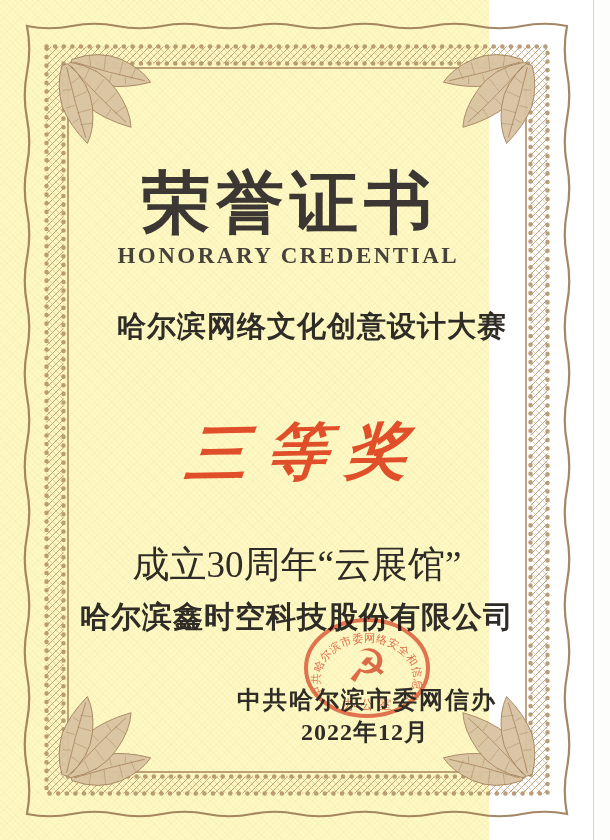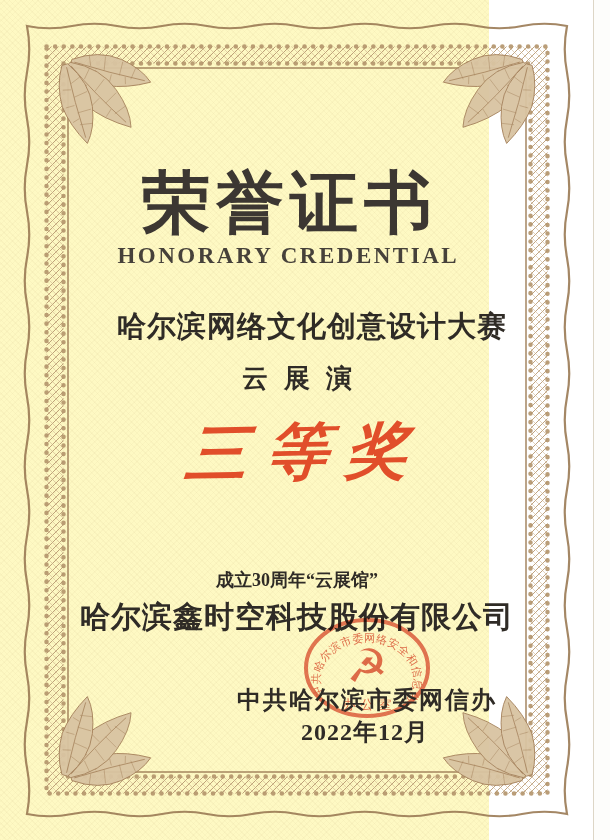--- a/index.html
+++ b/index.html
@@ -37,21 +37,21 @@
     color:#46413a;transform:translateX(-10px);
   }
   .competition{top:307px;font-size:29px;font-weight:700;letter-spacing:1px;padding-left:15px;}
   .category{top:361px;font-size:26px;font-weight:700;letter-spacing:16px;text-indent:16px;}
   .award{
     top:410px;font-size:62px;font-weight:700;font-style:italic;
     letter-spacing:18px;text-indent:18px;color:#e14e2a;
     transform:skewX(-6deg) rotate(-1deg);
   }
   .proj1{top:506px;font-size:27px;font-weight:700;}
-  .proj2{top:568px;font-size:18px;font-weight:700;}
+  .proj2{top:540px;font-size:37px;font-weight:400;}
   .recipient{top:597px;font-size:30px;font-weight:700;letter-spacing:1px;}
   .issuer{top:684px;font-size:24px;font-weight:700;transform:translateX(70px);letter-spacing:2px;}
   .date{top:716px;font-size:24px;font-weight:700;transform:translateX(68px);letter-spacing:1px;}
   .seal{
     position:absolute;left:287px;top:600px;width:160px;height:136px;
     mix-blend-mode:multiply;opacity:.9;
   }
 </style>
 </head>
 <body>
@@ -96,21 +96,20 @@
 
     <use href="#leafSpray" transform="translate(66,58)"></use>
     <use href="#leafSpray" transform="translate(528,58) scale(-1,1)"></use>
     <use href="#leafSpray" transform="translate(66,782) scale(1,-1)"></use>
     <use href="#leafSpray" transform="translate(528,782) scale(-1,-1)"></use>
   </svg>
 
   <div class="line title-cn">荣誉证书</div>
   <div class="line title-en">HONORARY CREDENTIAL</div>
   <div class="line competition">哈尔滨网络文化创意设计大赛</div>
-  <div class="line category">云展演</div>
   <div class="line award">三等奖</div>
   <div class="line proj2">成立30周年“云展馆”</div>
   <div class="line recipient">哈尔滨鑫时空科技股份有限公司</div>
 
   <svg class="seal" viewBox="-80 -68 160 136">
     <ellipse cx="0" cy="0" rx="61" ry="48" fill="none" stroke="#d94e39" stroke-width="4" opacity=".85"></ellipse>
     <path id="sealArc" d="M -43 27 A 47 38 0 1 1 43 27" fill="none"></path>
     <text font-size="11" fill="#d94e39" opacity=".9" font-family="Liberation Serif, DejaVu Serif, serif">
       <textPath href="#sealArc" startOffset="0" textLength="205">中共哈尔滨市委网络安全和信息化委员会</textPath>
     </text>

